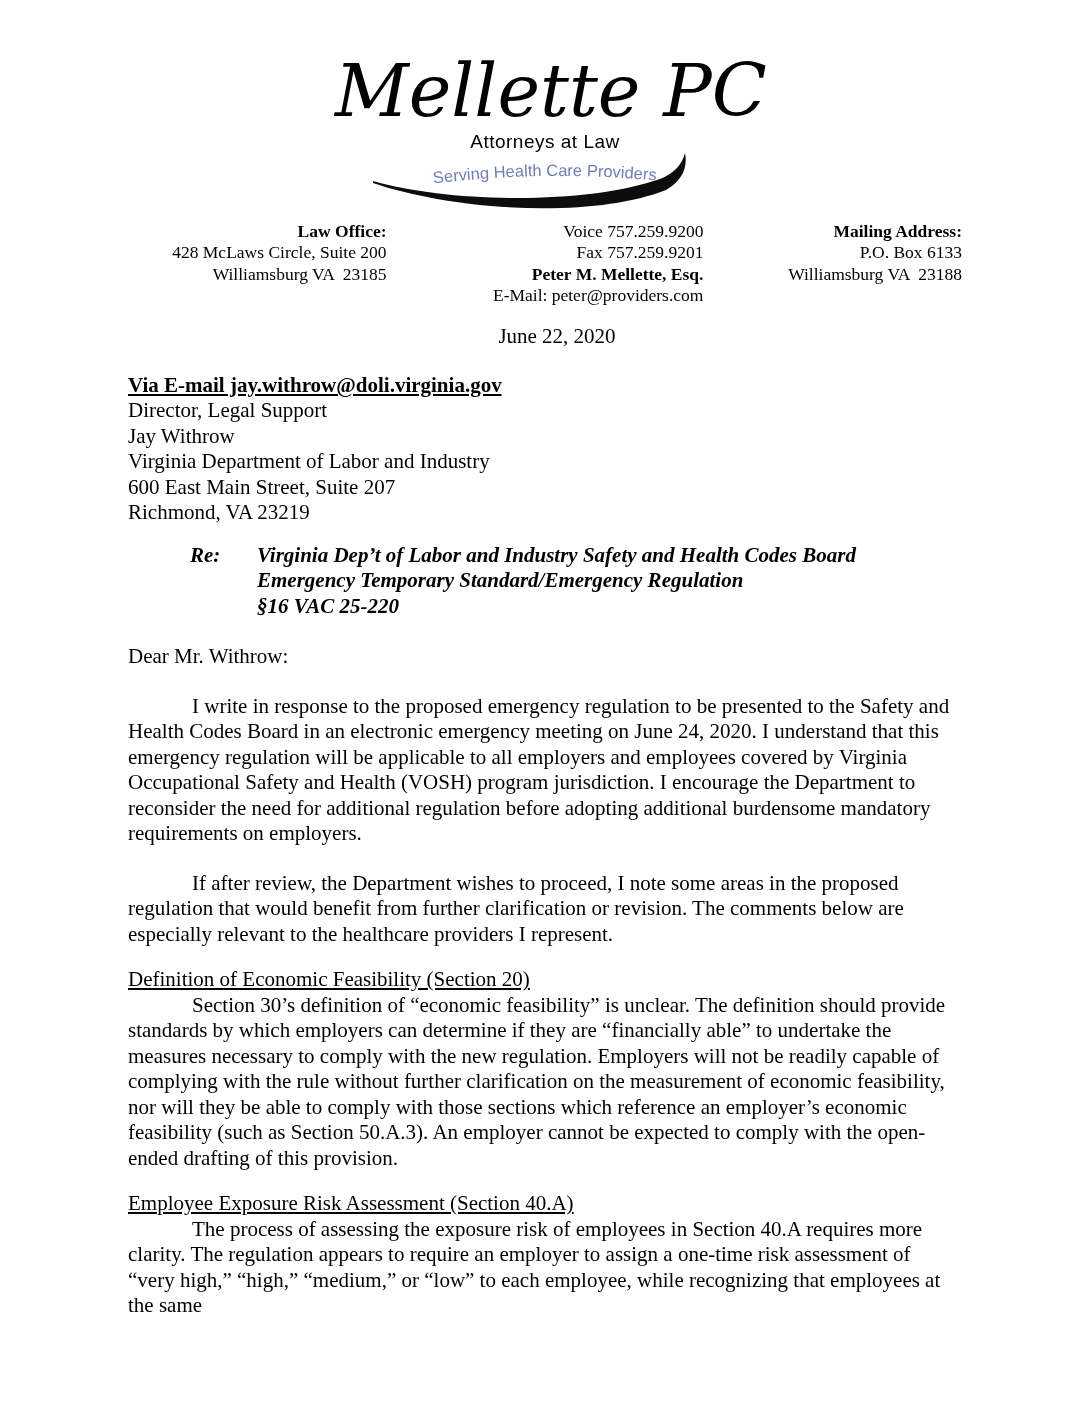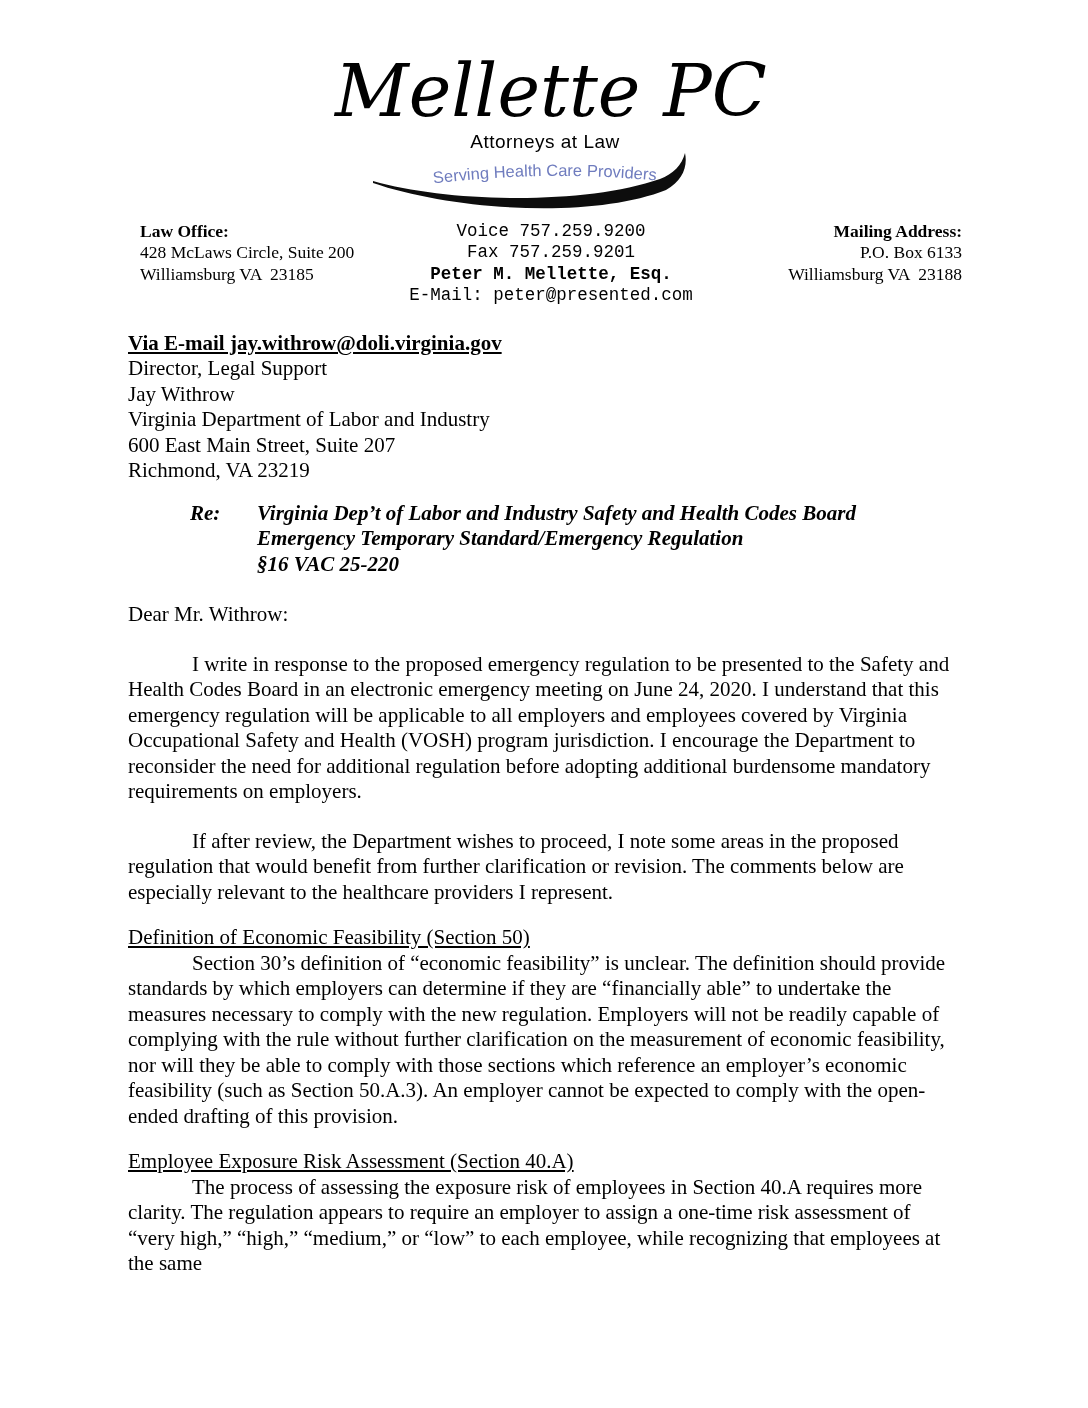--- a/index.html
+++ b/index.html
@@ -34,22 +34,22 @@
   .logo-art text { font-family: "Liberation Sans", sans-serif; }
 
   
   .header-cols {
     display: flex;
     margin-top: 12px;
     font-size: 17.5px;
     line-height: 21.5px;
   }
   .header-cols .cell { white-space: pre-wrap; }
-  .col-left  { width: 31%; text-align: left; margin-left: 12px; }
-  .col-center{ width: 38%; text-align: center; font-family: Liberation Mono, monospace; }
+  .col-left  { width: 31%; text-align: right; }
+  .col-center{ width: 38%; text-align: right; }
   .col-right { width: 31%; text-align: right; }
   .bold { font-weight: bold; }
 
   
   .date { text-align: center; font-size: 21px; margin-top: 17px; padding-left: 24px; }
 
   .recipient { margin-top: 24px; font-size: 21px; line-height: 25.5px; }
   .via { font-weight: bold; text-decoration: underline; }
 
   .re-block {
@@ -99,29 +99,30 @@
   <div class="header-cols">
     <div class="col-left">
       <div class="cell bold">Law Office:</div>
       <div class="cell">428 McLaws Circle, Suite 200</div>
       <div class="cell">Williamsburg VA  23185</div>
     </div>
     <div class="col-center">
       <div class="cell">Voice 757.259.9200</div>
       <div class="cell">Fax 757.259.9201</div>
       <div class="cell bold">Peter M. Mellette, Esq.</div>
-      <div class="cell">E-Mail: peter@presented.com</div>
+      <div class="cell">E-Mail: peter@providers.com</div>
     </div>
     <div class="col-right">
       <div class="cell bold">Mailing Address:</div>
       <div class="cell">P.O. Box 6133</div>
       <div class="cell">Williamsburg VA  23188</div>
     </div>
   </div>
 
+  <div class="date">June 22, 2020</div>
 
   <div class="recipient">
     <div class="via">Via E-mail jay.withrow@doli.virginia.gov</div>
     <div>Director, Legal Support</div>
     <div>Jay Withrow</div>
     <div>Virginia Department of Labor and Industry</div>
     <div>600 East Main Street, Suite 207</div>
     <div>Richmond, VA 23219</div>
   </div>
 
@@ -133,19 +134,19 @@
       <div>§16 VAC 25-220</div>
     </div>
   </div>
 
   <div class="salutation">Dear Mr. Withrow:</div>
 
   <p class="para">I write in response to the proposed emergency regulation to be presented to the Safety and Health Codes Board in an electronic emergency meeting on June 24, 2020. I understand that this emergency regulation will be applicable to all employers and employees covered by Virginia Occupational Safety and Health (VOSH) program jurisdiction. I encourage the Department to reconsider the need for additional regulation before adopting additional burdensome mandatory requirements on employers.</p>
 
   <p class="para">If after review, the Department wishes to proceed, I note some areas in the proposed regulation that would benefit from further clarification or revision. The comments below are especially relevant to the healthcare providers I represent.</p>
 
-  <div class="sect-head">Definition of Economic Feasibility (Section 50)</div>
+  <div class="sect-head">Definition of Economic Feasibility (Section 20)</div>
   <p class="para sect-para">Section 30’s definition of “economic feasibility” is unclear. The definition should provide standards by which employers can determine if they are “financially able” to undertake the measures necessary to comply with the new regulation. Employers will not be readily capable of complying with the rule without further clarification on the measurement of economic feasibility, nor will they be able to comply with those sections which reference an employer’s economic feasibility (such as Section 50.A.3). An employer cannot be expected to comply with the open-ended drafting of this provision.</p>
 
   <div class="sect-head">Employee Exposure Risk Assessment (Section 40.A)</div>
   <p class="para sect-para">The process of assessing the exposure risk of employees in Section 40.A requires more clarity. The regulation appears to require an employer to assign a one-time risk assessment of “very high,” “high,” “medium,” or “low” to each employee, while recognizing that employees at the same</p>
 
 </div>
 
 </body></html>

